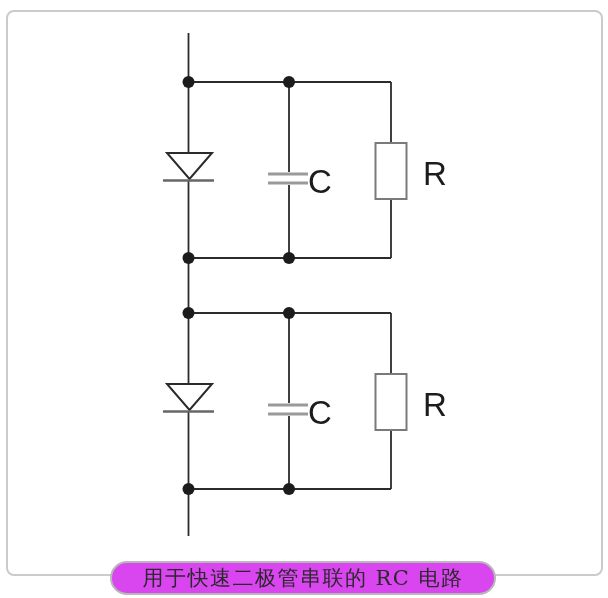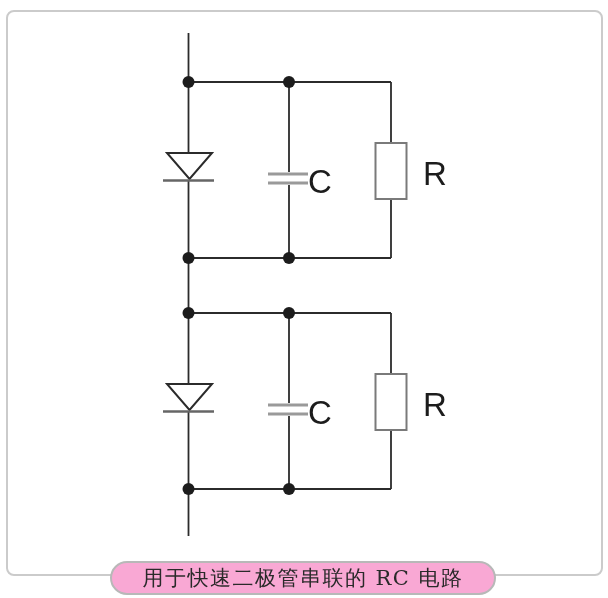--- a/index.html
+++ b/index.html
@@ -40,21 +40,21 @@
     font-size: 33px;
     fill: #1c1c1c;
   }
   .caption-pill {
     position: absolute;
     left: 110px;
     top: 561px;
     width: 386px;
     height: 34px;
     box-sizing: border-box;
-    background: #f9a8d4;
+    background: #d946ef;
     border: 2px solid #b8b8b8;
     border-radius: 17px;
     display: flex;
     align-items: center;
     justify-content: center;
     z-index: 5;
   }
   .caption-text {
     font-family: "DejaVu Serif", "Liberation Serif", serif;
     font-size: 21px;

